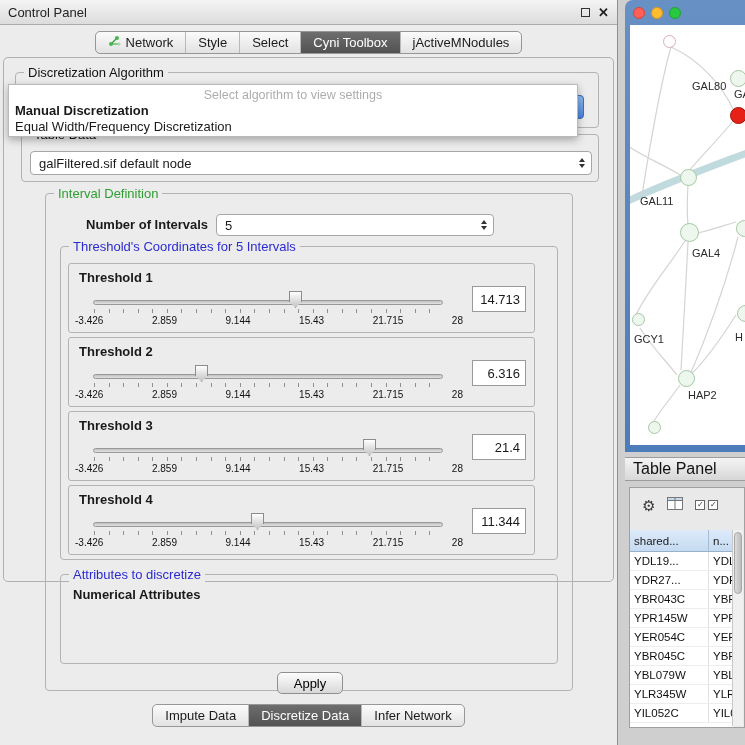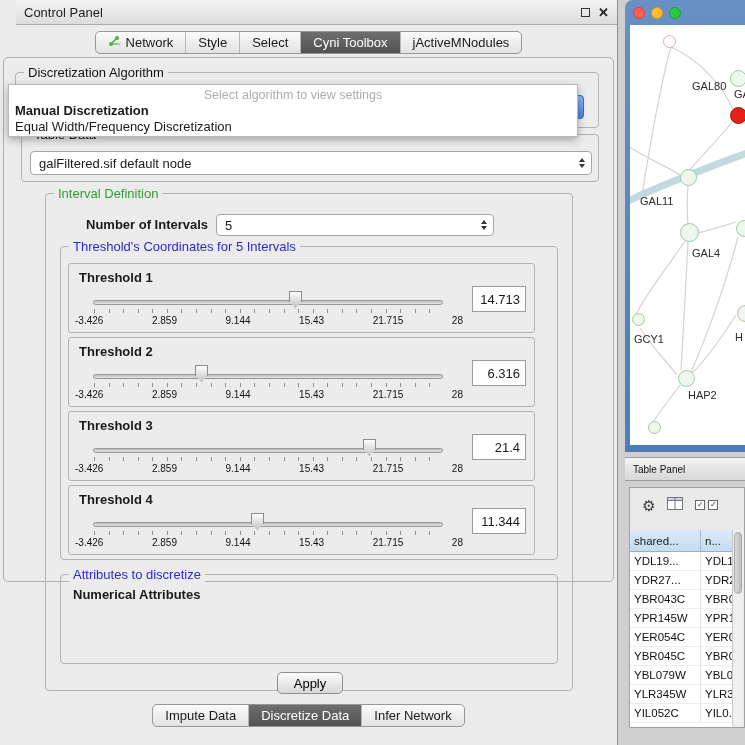--- a/index.html
+++ b/index.html
@@ -8,21 +8,21 @@
     position: relative; overflow: hidden;
     background: #cfcfcf;
     font-family: "Liberation Sans", sans-serif;
     color: #1a1a1a;
     -webkit-font-smoothing: antialiased;
   }
 
   
   .cpanel { position:absolute; left:0; top:0; width:618px; height:745px;
     background:#ececec; border-right:1px solid #8f8f8f; }
-  .titlebar { position:absolute; left:16px; top:0; right:0; height:24px;
+  .titlebar { position:absolute; left:0; top:0; right:0; height:24px;
     background:linear-gradient(#f4f4f4,#dcdcdc); border-bottom:1px solid #ababab;
     display:flex; align-items:center; padding:12px 8px; }
   .win-title { font-size:13px; color:#222; }
   .win-controls { margin-left:auto; display:flex; align-items:center; gap:8px; }
   .float-box { width:9px; height:9px; border:1.5px solid #333; display:inline-block; }
   .close-x { font-size:13px; font-weight:bold; color:#222; line-height:1; }
 
   
   .tabrow { position:absolute; left:0; right:0; display:flex; justify-content:center; }
   .tabrow.top { top:31px; }
@@ -110,37 +110,37 @@
     background:#eef7ee; border:1px solid #a3c7a3; }
   .nnode.small { width:13px; height:13px; }
   .nnode.pink { background:#fff; border-color:#d9aebc; }
   .nnode.red { background:#e62117; border-color:#a31208; }
   .nlabel { position:absolute; font-size:11px; color:#2a2a2a; white-space:nowrap; }
 
   
   .tp-header { position:absolute; left:625px; top:457px; width:120px; height:24px;
     background:linear-gradient(#f4f4f4,#d7d7d7); border-top:1px solid #9c9c9c;
     border-bottom:1px solid #9c9c9c; display:flex; align-items:center; padding-left:8px;
-    font-size:10px; color:#111; }
+    font-size:16px; color:#111; }
   .tpanel { position:absolute; left:629px; top:487px; width:116px; height:241px;
     background:#e9e9e9; border:1px solid #a0a0a0; }
   .tp-toolbar { position:absolute; left:0; top:0; right:0; height:34px;
     display:flex; align-items:center; gap:12px; padding-left:12px; }
   .gear { font-size:15px; color:#3a3a3a; line-height:1; }
   .checkbox-icon { width:10px; height:10px; border:1px solid #666; background:#fff;
     font-size:8px; line-height:8px; text-align:center; color:#333; display:inline-block; }
   .tp-table { position:absolute; left:0; top:42px; width:103px; bottom:0; background:#fff; }
   .thead { display:flex; height:22px; }
   .hcell { background:linear-gradient(#ddeafa,#c5dbf1); border-right:1px solid #a5bcd4;
     border-bottom:1px solid #98b0c8; font-size:11.5px; display:flex; align-items:center;
     padding-left:4px; overflow:hidden; white-space:nowrap; }
   .trow { display:flex; height:19px; border-bottom:1px solid #ededed;justify-content:center; }
   .tcell { font-size:11.5px; display:flex; align-items:center; padding-left:4px;
     border-right:1px solid #e2e2e2; overflow:hidden; white-space:nowrap; color:#111; }
-  .c1 { width:71px; }
+  .c1 { width:79px; }
   .c2 { flex:1; }
   .tp-scroll { position:absolute; right:1px; top:42px; bottom:1px; width:11px;
     background:#f0f0f0; border-left:1px solid #c8c8c8; }
   .tp-thumb { margin:2px 1px; height:62px; background:linear-gradient(to right,#dcdcdc,#bcbcbc);
     border:1px solid #a8a8a8; border-radius:5px; }
 </style>
 </head>
 <body>
 
 <div class="cpanel">

